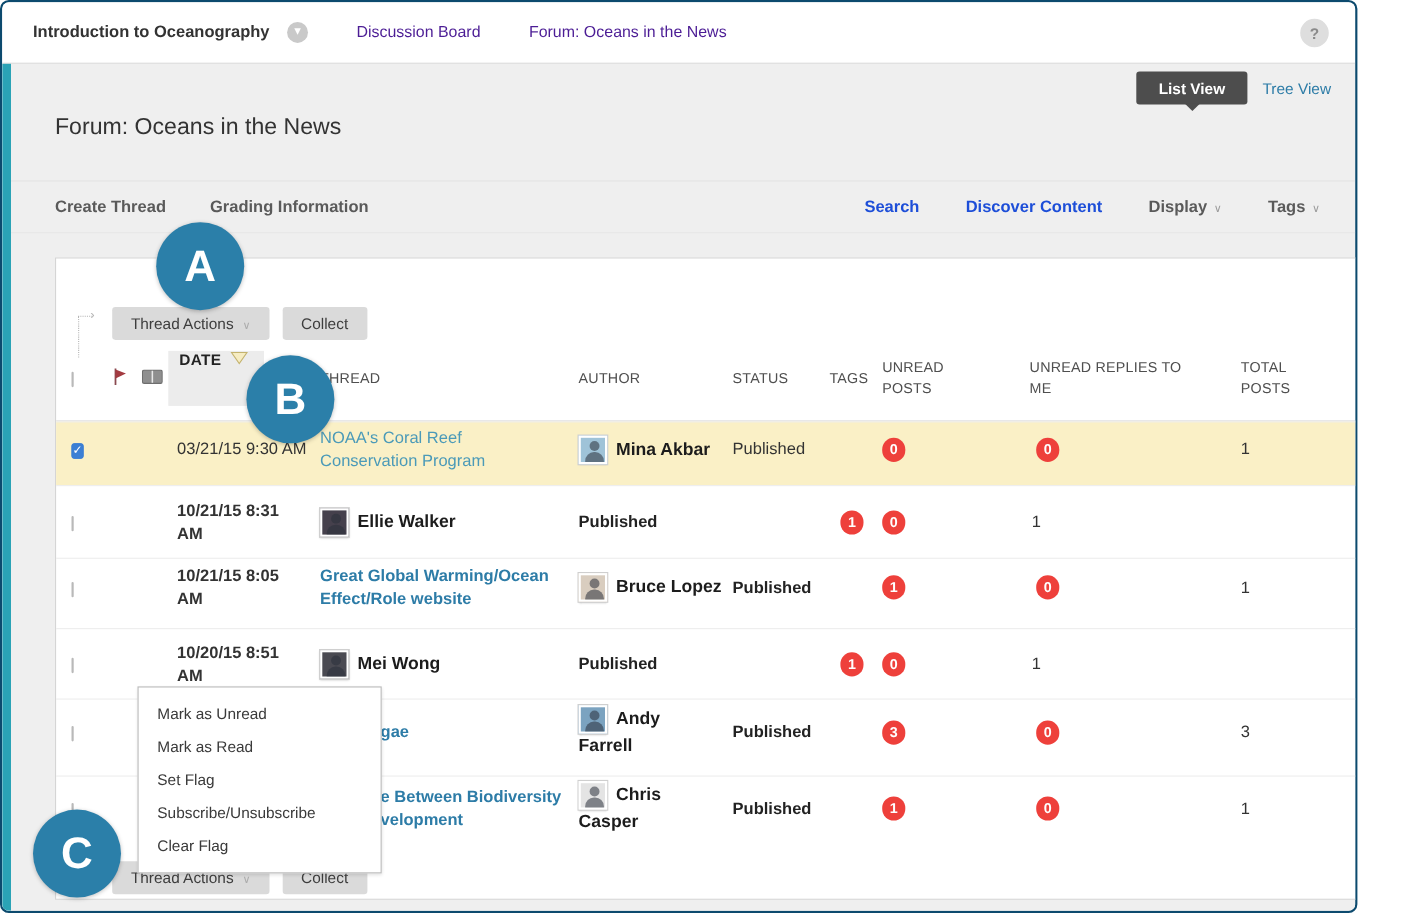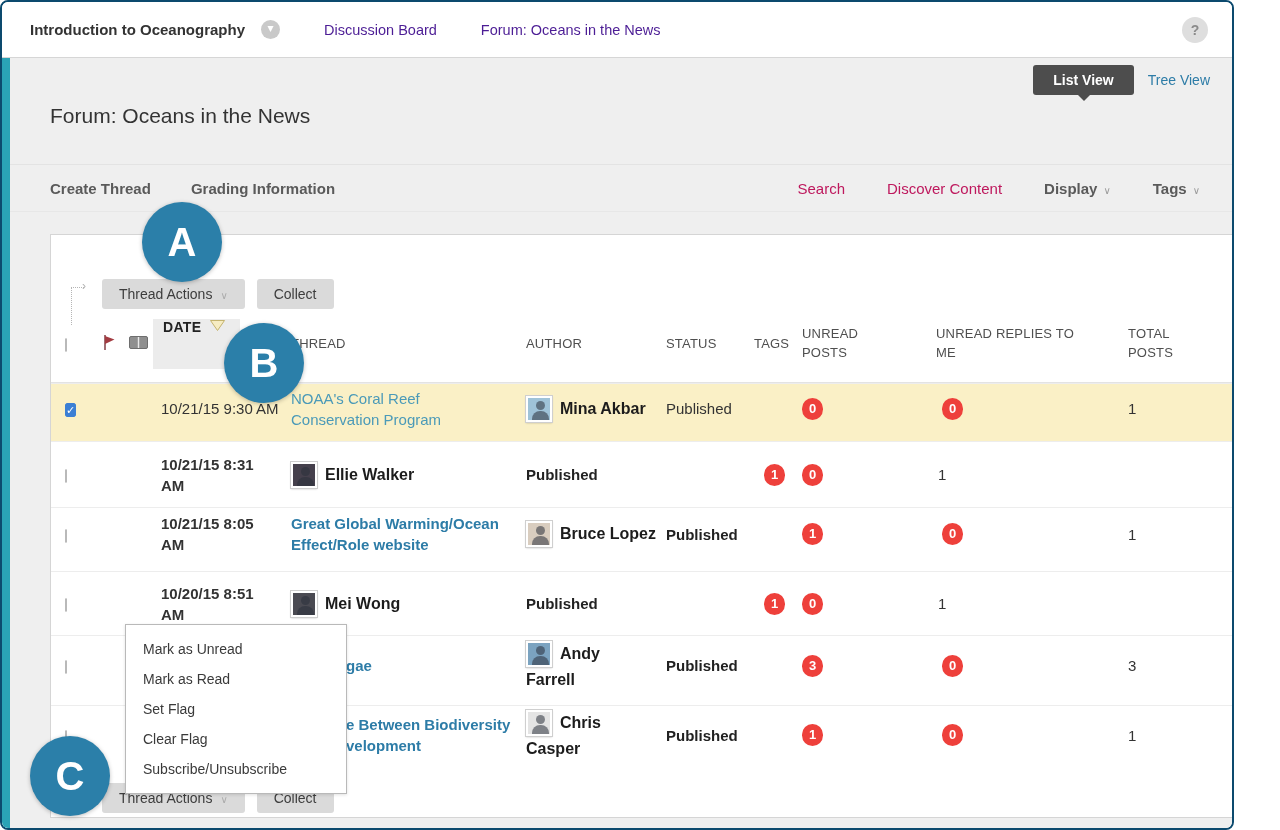--- a/index.html
+++ b/index.html
@@ -31,21 +31,21 @@
             border-top:7px solid var(--active-tab-bg,#4d4d4d); }
   .tree-view-tab { color:var(--link-blue,#2d7ca7); font-size:14px; margin-left:14px; padding-right:8px; cursor:pointer; }
 
   .page-title { padding:46px 0 0 48px; font-size:21px; color:#333; }
 
   .actionbar { margin-top:36px; height:48px; border-top:1px solid #e3e3e3; border-bottom:1px solid #e7e7e7;
             display:flex; align-items:center; padding:0 32px 0 48px; }
   .ab-left { display:flex; gap:40px; }
   .ab-right { display:flex; gap:42px; margin-left:auto; align-items:center; }
   .ab-item { font-size:15px; font-weight:bold; color:#5a5a5a; cursor:pointer; }
-  .ab-item.plain { font-weight:normal; color:#be185d; }
+  .ab-item.plain { font-weight:bold; color:#1d4ed8; }
   .ab-item .chev { font-size:10px; color:#9a9a9a; margin-left:6px; font-weight:normal; }
 
   
   .panel { position:relative; margin:22px 0 0 48px; width:1184px; height:584px;
             background:#fff; border:1px solid #d5d5d5; }
   .toolbar { position:relative; margin:44px 0 10px 51px; display:flex; gap:12px; height:30px; }
   .toolbar.bottom { margin:10px 0 0 51px; }
   .tb-btn { background:#dadada; border:none; border-radius:3px; height:30px; padding:0 17px;
             font-family:"Liberation Sans",sans-serif; font-size:14px; color:#3d3d3d; cursor:pointer; }
   .tb-btn .chev { font-size:10px; color:#ababab; margin-left:8px; }
@@ -191,21 +191,21 @@
 ME</div>
         <div class="hl total-cell">TOTAL
 POSTS</div>
         <div></div>
       </div>
 
       <div class="trow row hl-row read-row" style="min-height:58px">
         <div><span class="checkbox checked">✓</span></div>
         <div></div>
           <div></div>
-        <div class="date-cell">10/21/15 9:30 AM</div>
+        <div class="date-cell">03/21/15 9:30 AM</div>
         <div class="thread-cell"><span class="thread-link">NOAA's Coral Reef Conservation Program</span></div>
         <div class="author-cell"><span class="avatar" style="background: rgb(159, 195, 216);"></span><span class="author-name">Mina Akbar</span></div>
         <div class="status-cell">Published</div>
         <div></div>
         <div class="badge-cell"><span class="count-badge">0</span></div>
         <div class="badge-cell"><span class="count-badge">0</span></div>
         <div class="total-cell">1</div>
         <div></div>
       </div>
 
@@ -292,21 +292,21 @@
         <button class="tb-btn"><span>Thread Actions</span><span class="chev">∨</span></button>
         <button class="tb-btn">Collect</button>
       </div>
     </div>
   </div>
 
   <div class="context-menu">
     <div class="menu-item">Mark as Unread</div>
     <div class="menu-item">Mark as Read</div>
     <div class="menu-item">Set Flag</div>
+    <div class="menu-item">Subscribe/Unsubscribe</div>
     <div class="menu-item">Clear Flag</div>
-    <div class="menu-item">Subscribe/Unsubscribe</div>
   </div>
 
   <div class="ann-badge ann-a">A</div>
   <div class="ann-badge ann-b">B</div>
   <div class="ann-badge ann-c">C</div>
 
 </div>
 
 </body></html>

